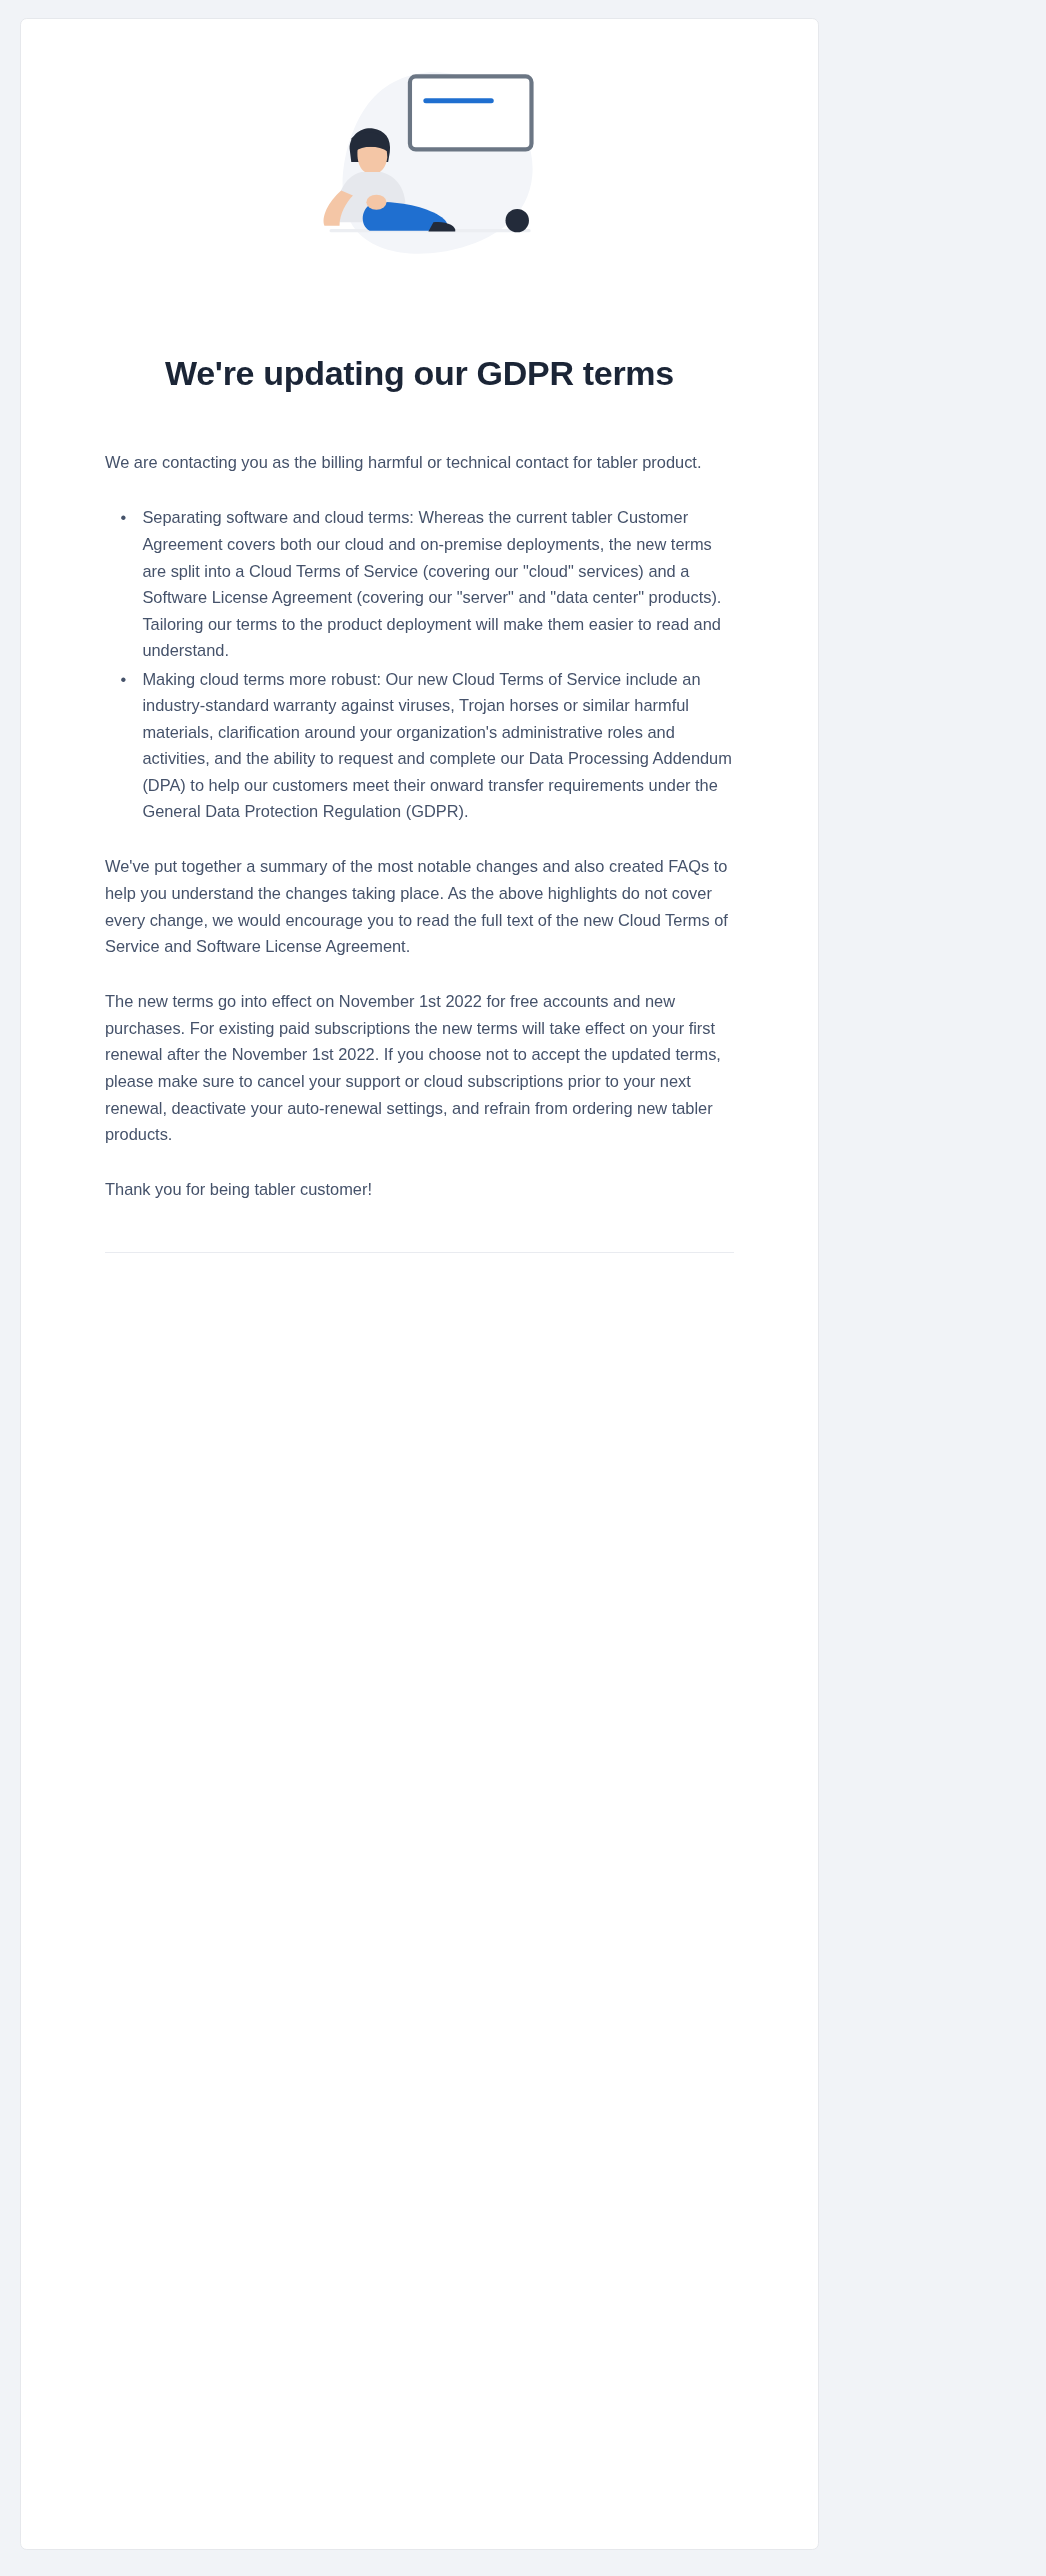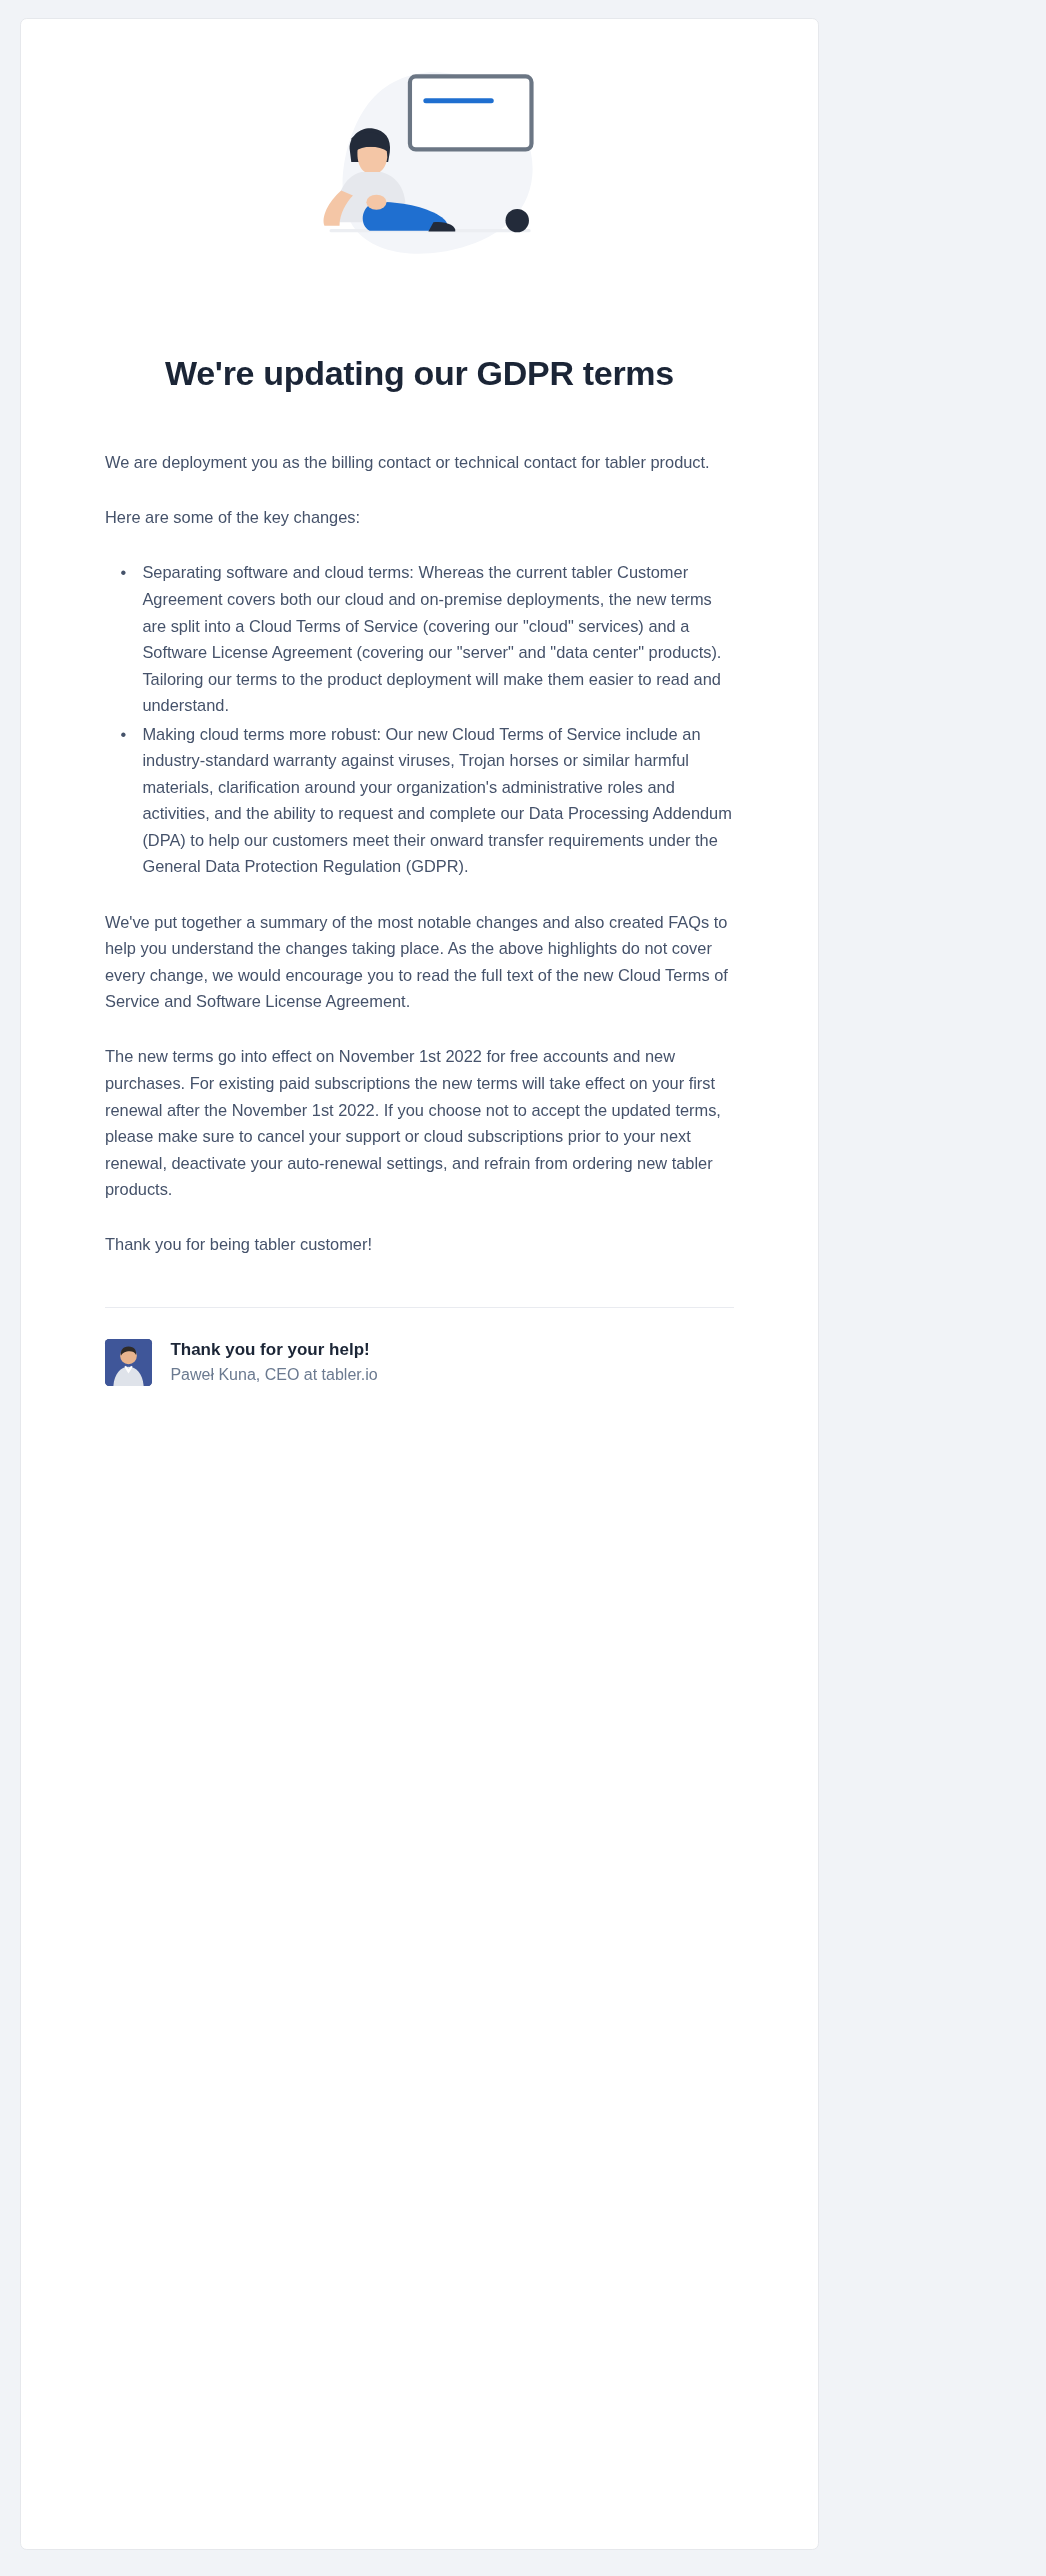--- a/index.html
+++ b/index.html
@@ -149,46 +149,30 @@
 
         <path d="M196 196 C210 194, 224 200, 222 207 L190 207 Z" fill="#232b3a"></path>
 
         <ellipse cx="128" cy="172" rx="12" ry="9" fill="#f4c6a6"></ellipse>
       </svg>
     </div>
 
     <h1 class="title">We're updating our GDPR terms</h1>
 
     <div class="body">
-      <p>We are deployment you as the billing contact or technical contact for tabler product.</p>
-      <p>Here are some of the key changes:</p>
+      <p>We are contacting you as the billing harmful or technical contact for tabler product.</p>
 
       <ul class="changes">
         <li>Separating software and cloud terms: Whereas the current tabler Customer Agreement covers both our cloud and on-premise deployments, the new terms are split into a Cloud Terms of Service (covering our "cloud" services) and a Software License Agreement (covering our "server" and "data center" products). Tailoring our terms to the product deployment will make them easier to read and understand.</li>
         <li>Making cloud terms more robust: Our new Cloud Terms of Service include an industry-standard warranty against viruses, Trojan horses or similar harmful materials, clarification around your organization's administrative roles and activities, and the ability to request and complete our Data Processing Addendum (DPA) to help our customers meet their onward transfer requirements under the General Data Protection Regulation (GDPR).</li>
       </ul>
 
       <p>We've put together a summary of the most notable changes and also created FAQs to help you understand the changes taking place. As the above highlights do not cover every change, we would encourage you to read the full text of the new Cloud Terms of Service and Software License Agreement.</p>
       <p>The new terms go into effect on November 1st 2022 for free accounts and new purchases. For existing paid subscriptions the new terms will take effect on your first renewal after the November 1st 2022. If you choose not to accept the updated terms, please make sure to cancel your support or cloud subscriptions prior to your next renewal, deactivate your auto-renewal settings, and refrain from ordering new tabler products.</p>
       <p>Thank you for being tabler customer!</p>
     </div>
 
     <hr class="divider">
 
-    <div class="signature">
-      <div class="avatar">
-        <svg width="47" height="47" viewBox="0 0 56 56" xmlns="http://www.w3.org/2000/svg">
-          <rect width="56" height="56" fill="#3f5699"></rect>
-          <circle cx="28" cy="20" r="10" fill="#e9b48e"></circle>
-          <path d="M28 9 C35 9, 38 14, 37 19 C35 15, 31 14, 26 15 C22 16, 20 18, 19 20 C18 14, 21 9, 28 9 Z" fill="#2f2a27"></path>
-          <path d="M10 56 C11 41, 19 33, 28 33 C37 33, 45 41, 46 56 Z" fill="#dfe3ea"></path>
-          <path d="M23 33 L28 41 L33 33 L31 32 L28 36 L25 32 Z" fill="#ffffff"></path>
-        </svg>
-      </div>
-      <div class="sig-text">
-        <div class="sig-title">Thank you for your help!</div>
-        <div class="sig-sub">Paweł Kuna, CEO at tabler.io</div>
-      </div>
-    </div>
 
   </div>
 </div>
 
 
 </body></html>

